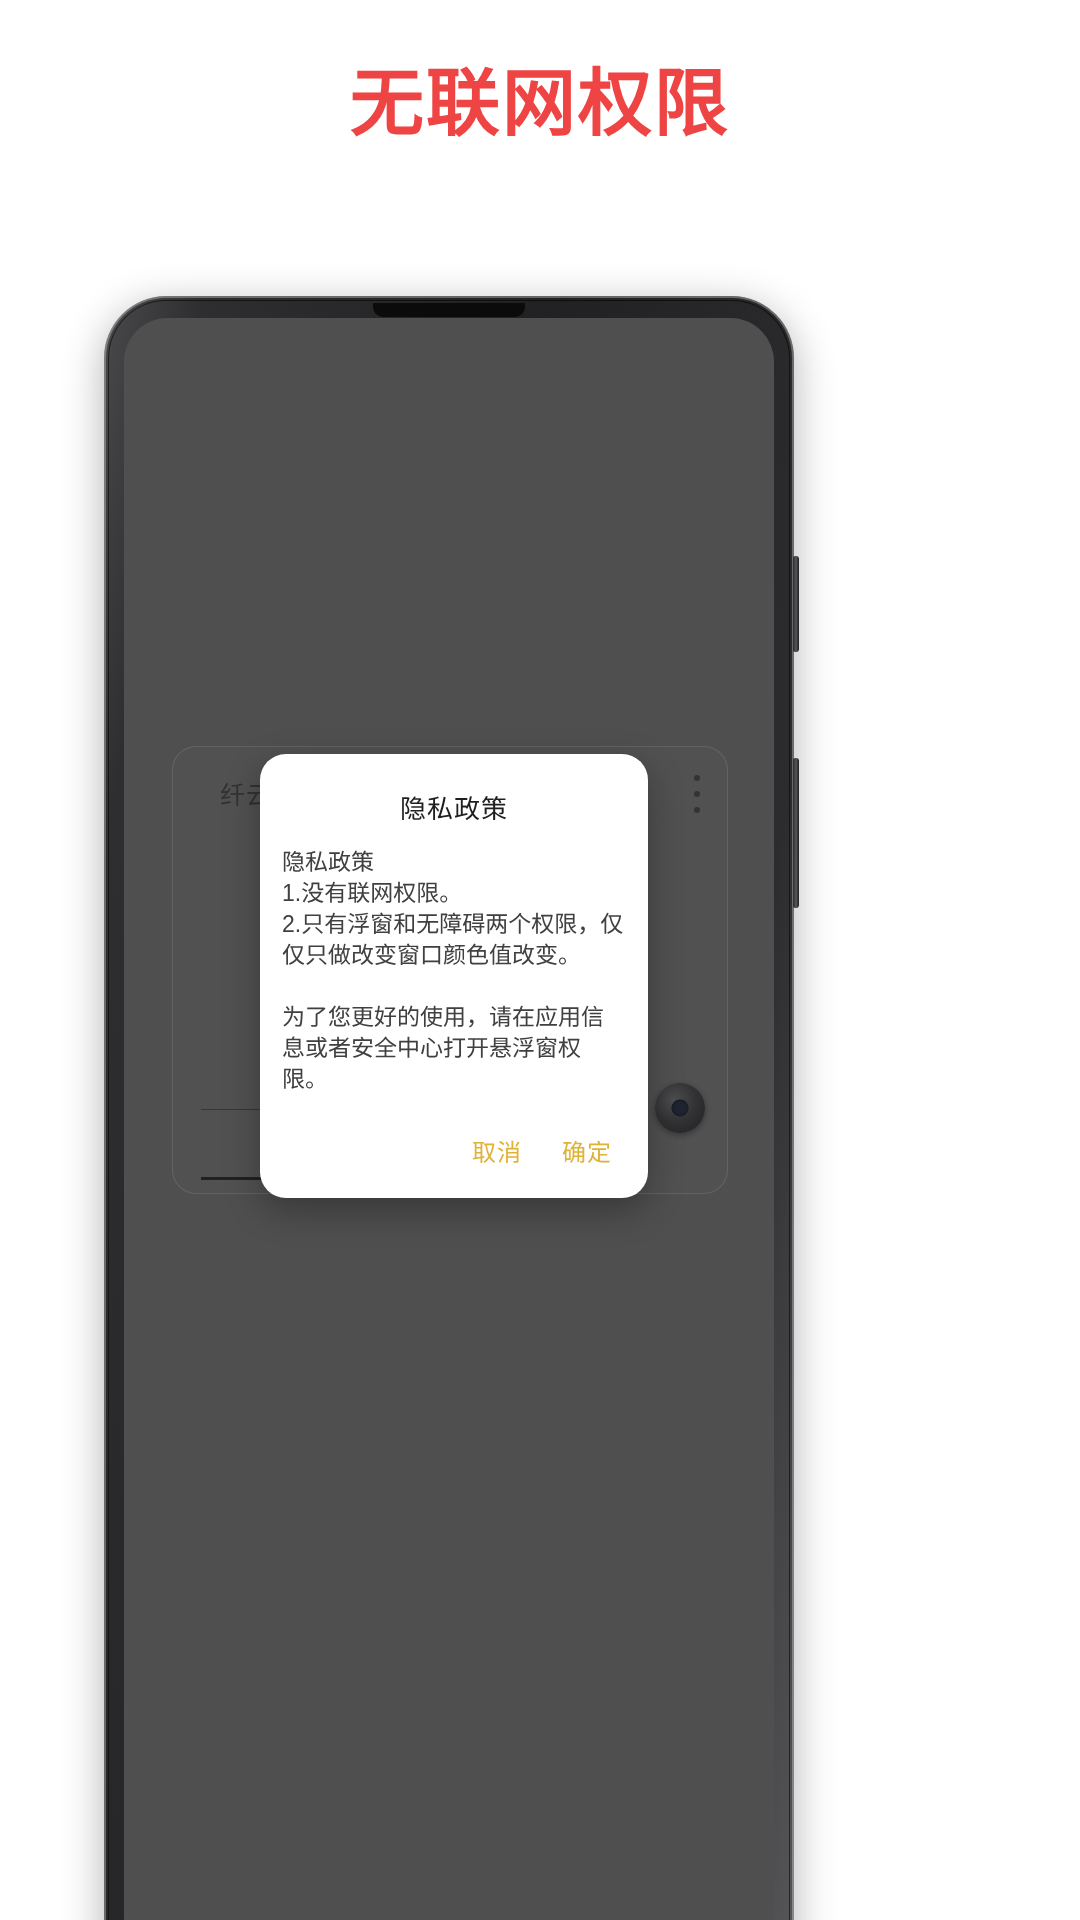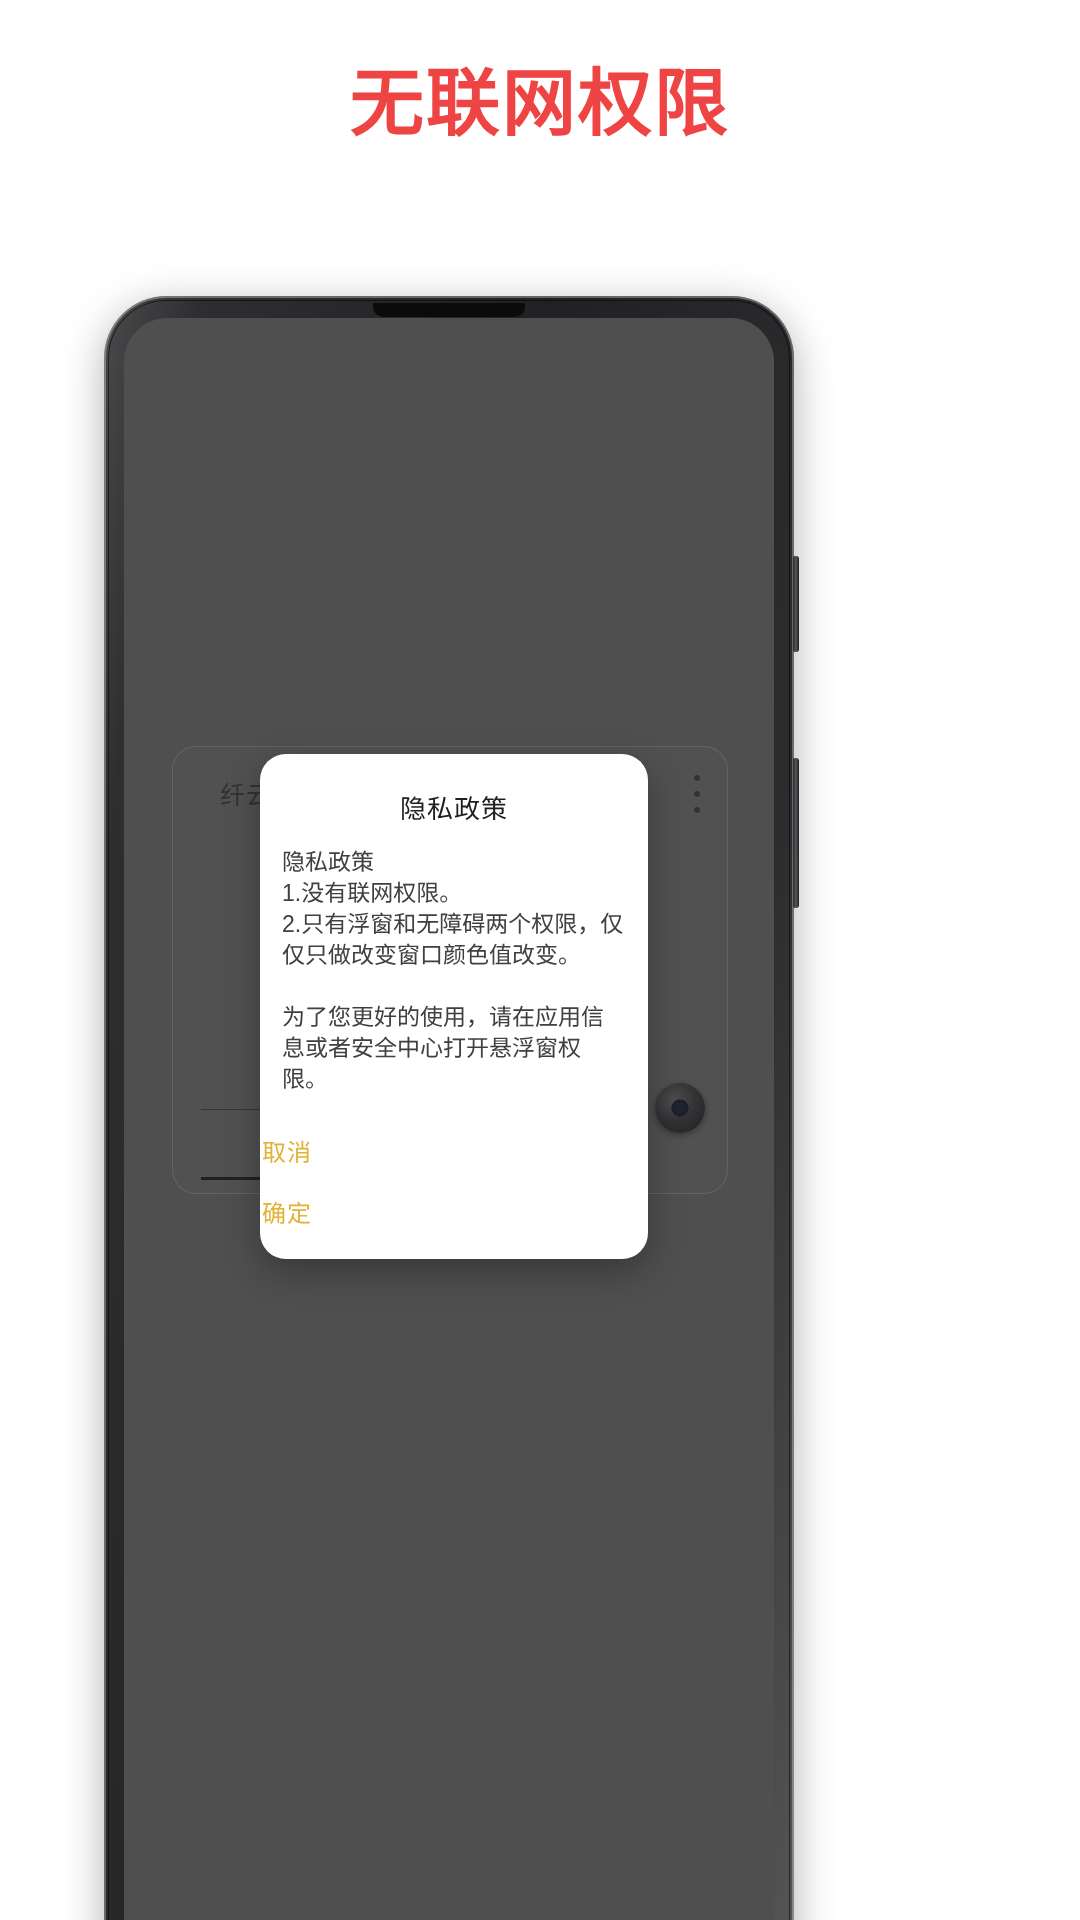--- a/index.html
+++ b/index.html
@@ -205,24 +205,23 @@
     padding: 0 22px 0 22px;
     font-size: 23px;
     line-height: 31px;
     color: #404040;
     white-space: pre-wrap;
     word-break: break-all;
   }
   .dialog-actions {
     display: flex;
     justify-content: flex-end;
-    align-items: flex-start;
-    gap: 22px;
+    align-items: center;
+    gap: 36px;
     padding: 36px 34px 10px 0;
-    flex-direction: column;
   }
   .dlg-btn {
     font-size: 24px;
     color: #e0b236;
     background: none;
     border: none;
     padding: 2px 2px;
     cursor: pointer;
     font-family: inherit;
     letter-spacing: 1px;

